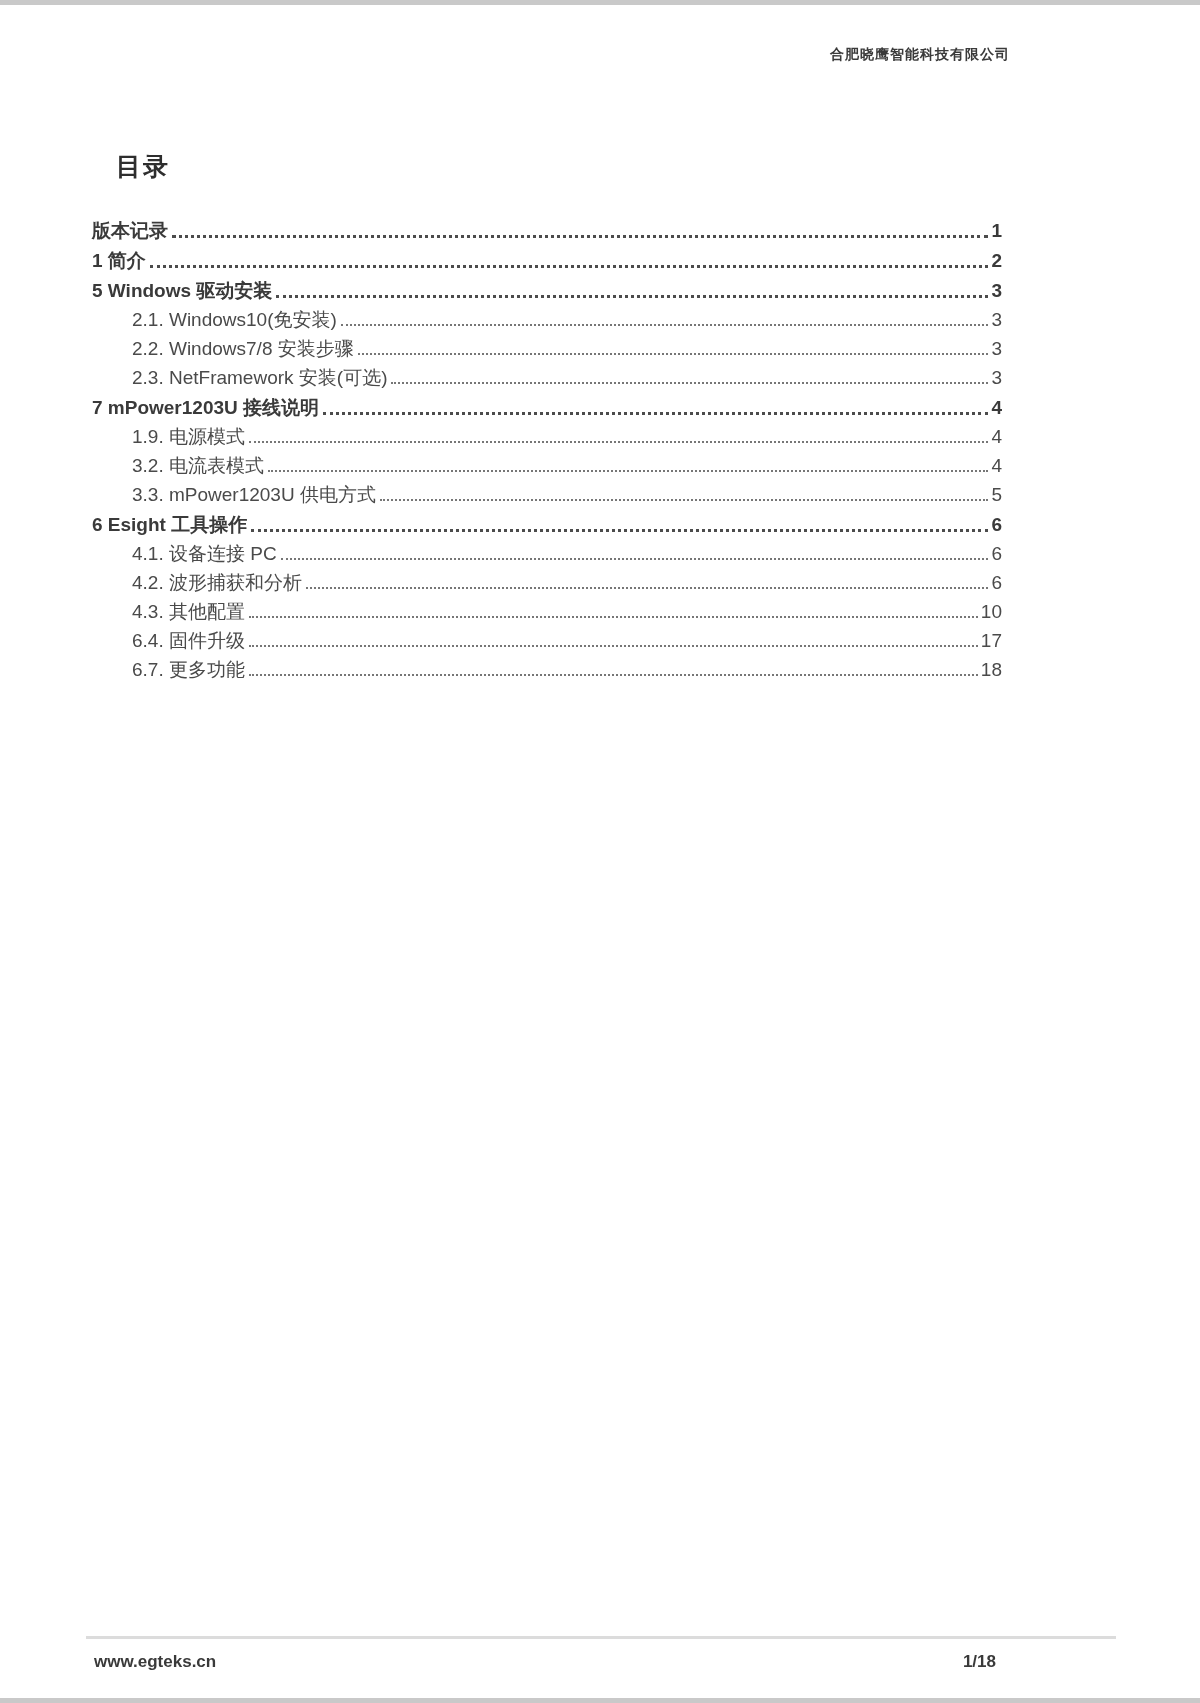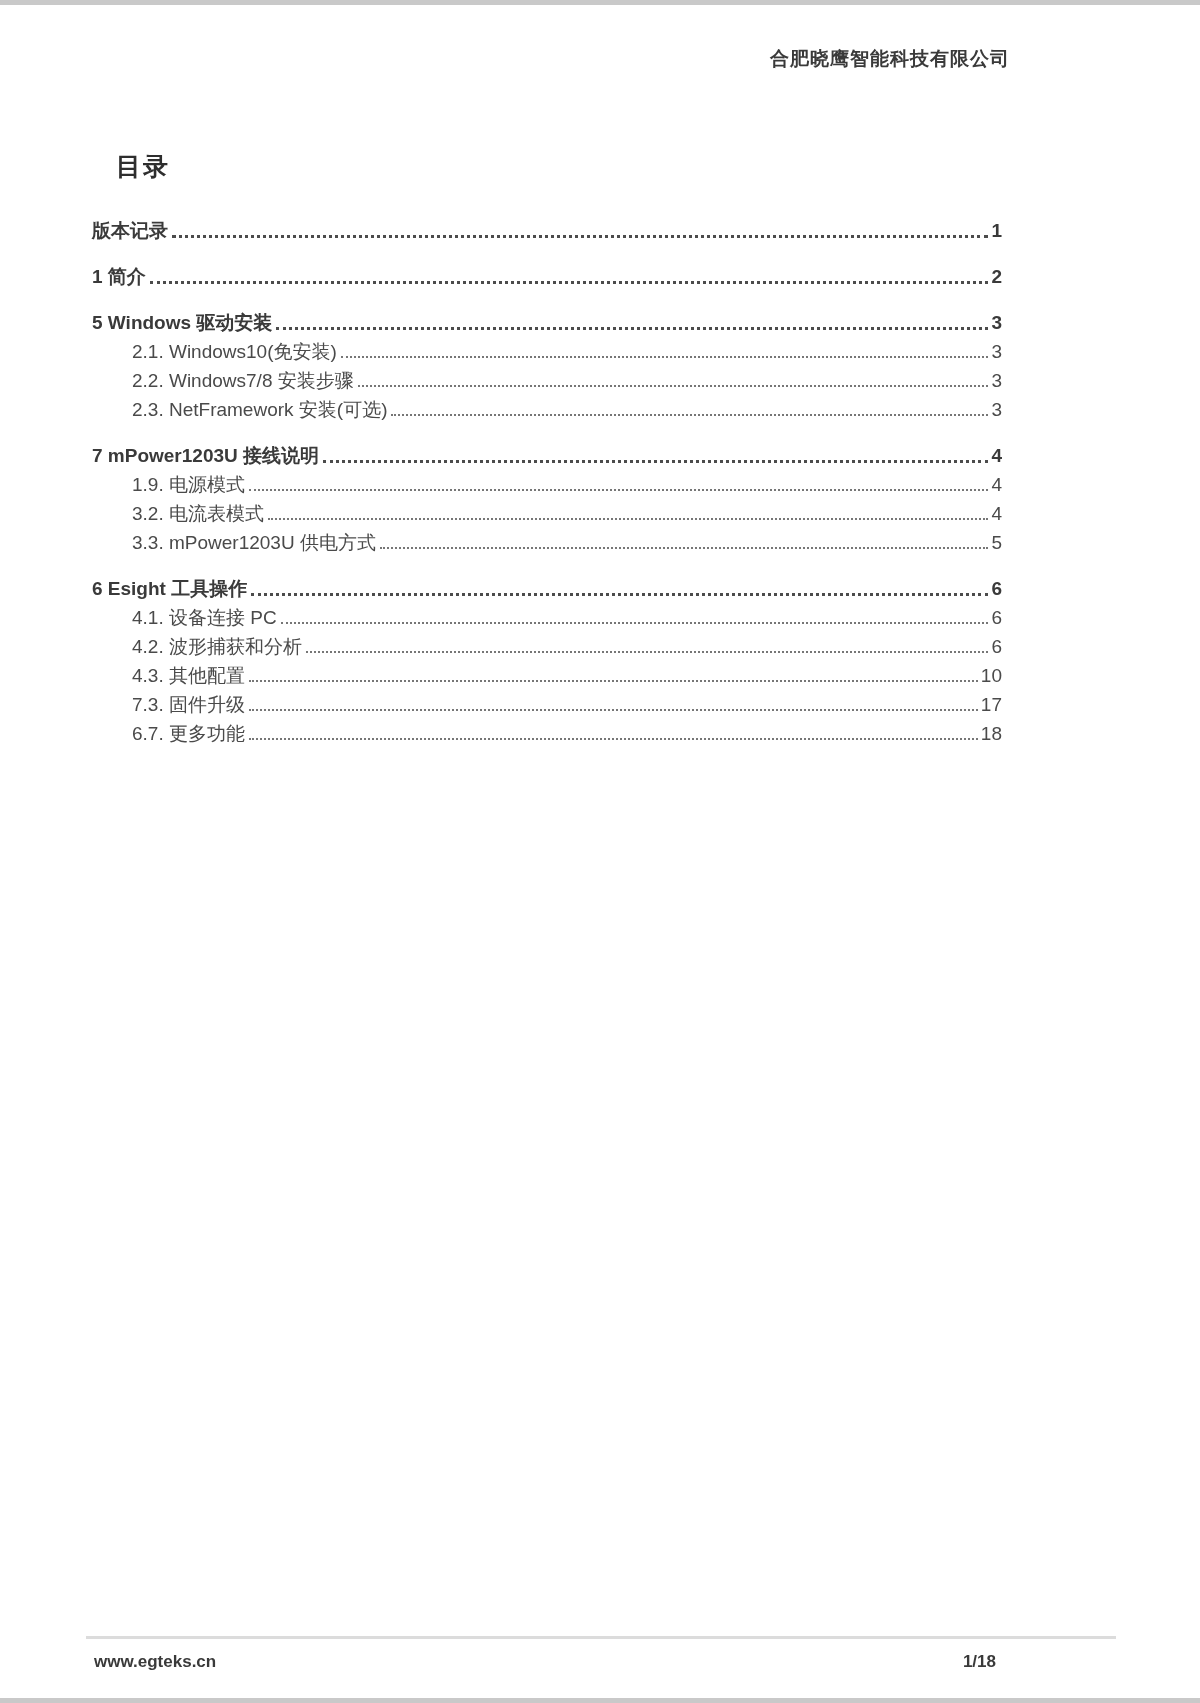--- a/index.html
+++ b/index.html
@@ -20,21 +20,21 @@
   }
   .edge-bar.top { top: 0; }
   .edge-bar.bottom { bottom: 0; }
 
   .header-company {
     position: absolute;
     top: 46px;
     left: 100px;
     width: 910px;
     text-align: right;
-    font-size: 19px;
+    font-size: 14px;
     font-weight: bold;
     letter-spacing: 1px;
     color: #3a3a3a;
   }
 
   .doc-title {
     position: absolute;
     top: 150px;
     left: 116px;
     font-size: 25px;
@@ -49,21 +49,21 @@
     left: 92px;
     width: 910px;
   }
   .toc-row {
     display: flex;
     align-items: flex-end;
     height: 29px;
     font-size: 19px;
     cursor: pointer;
   }
-  .toc-row.l1 { font-weight: bold; margin-top: 17px; color: #3a3a3a; }
+  .toc-row.l1 { font-weight: bold; margin-top: 1px; color: #3a3a3a; }
   .toc-row.l1:first-child { margin-top: 0; }
   .toc-row.l2 { padding-left: 40px; font-weight: normal; color: #4a4a4a; }
   .toc-label { white-space: nowrap; line-height: 1.15; }
   .toc-dots {
     flex: 1;
     min-width: 16px;
     border-bottom: 2px dotted #767676;
     margin: 0 3px 5px 4px;
   }
   .toc-row.l1 .toc-dots {
@@ -169,21 +169,21 @@
         <span class="toc-label">4.2. 波形捕获和分析</span>
         <span class="toc-dots"></span>
         <span class="toc-page">6</span>
       </div>
       <div class="toc-row l2">
         <span class="toc-label">4.3. 其他配置</span>
         <span class="toc-dots"></span>
         <span class="toc-page">10</span>
       </div>
       <div class="toc-row l2">
-        <span class="toc-label">7.3. 固件升级</span>
+        <span class="toc-label">6.4. 固件升级</span>
         <span class="toc-dots"></span>
         <span class="toc-page">17</span>
       </div>
       <div class="toc-row l2">
         <span class="toc-label">6.7. 更多功能</span>
         <span class="toc-dots"></span>
         <span class="toc-page">18</span>
       </div>
     </div>
 

